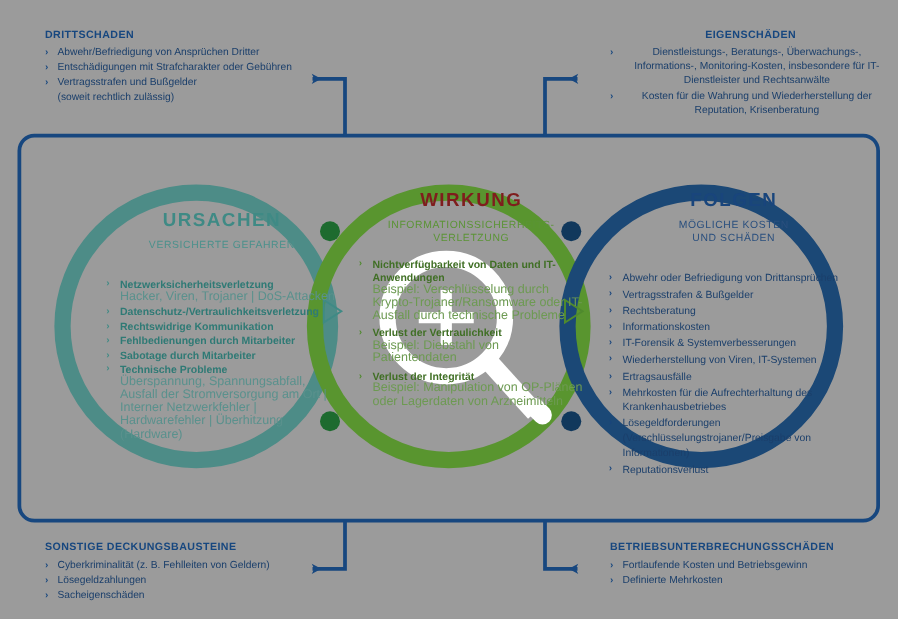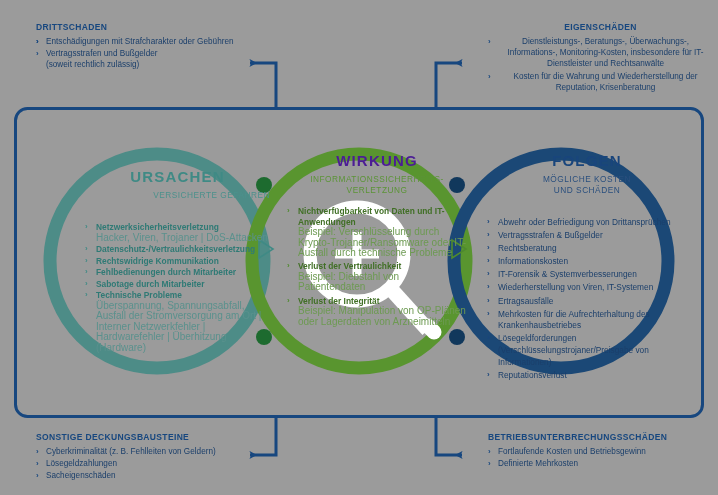--- a/index.html
+++ b/index.html
@@ -49,29 +49,29 @@
   }
   .col ul { list-style:none; margin:0; padding:0; }
   .col li { position:relative; padding-left:11px; margin-bottom:1px; }
   .col li .chev { position:absolute; left:0; top:0; font-size:8px; font-weight:bold; }
   .col li .lead { font-size:8.4px; font-weight:bold; line-height:10.6px; display:block; }
   .col li .sub  { font-size:10px; font-weight:normal; line-height:10.4px; display:block; }
 
   
   #col-ursachen { left:85px; top:152px; width:185px; color:#3f8a85; }
   #col-ursachen .h1 { color:#3f8a85;margin-top:16px; }
-  #col-ursachen .h2 { color:#4c918c;text-align:right; }
+  #col-ursachen .h2 { color:#4c918c; }
   #col-ursachen ul { margin-top:21px; }
   #col-ursachen .chev { color:#3f8a85; }
   #col-ursachen .lead { color:#2f7a75; }
   #col-ursachen .sub  { color:#5a918d; }
 
   
   #col-wirkung { left:287px; top:152px; width:180px; color:#4f8a2e; }
-  #col-wirkung .h1 { color:#4c1d95; }
+  #col-wirkung .h1 { color:#7f1d1d; }
   #col-wirkung .h2 { color:#5b9436; }
   #col-wirkung ul { margin-top:10px; }
   #col-wirkung .chev { color:#4f8a2e; }
   #col-wirkung .lead { color:#406f25; }
   #col-wirkung .sub  { color:#6d9a52; }
   #col-wirkung li { margin-bottom:3px; }
 
   
   #col-folgen { left:487px; top:152px; width:200px; color:#19457c; }
   #col-folgen .h1 { color:#19457c; }
@@ -122,21 +122,21 @@
       <circle cx="357" cy="254" r="47" fill="none" stroke="#ffffff" stroke-width="13"></circle>
       <path d="M390,288 L428,330" stroke="#ffffff" stroke-width="15" stroke-linecap="butt"></path>
       <path d="M428,326 L434,332" stroke="#ffffff" stroke-width="15" stroke-linecap="round"></path>
       <path d="M357,232 L357,276 M335,254 L379,254" stroke="#ffffff" stroke-width="9" stroke-linecap="butt"></path>
     </g>
   </svg>
 
   <div class="note" id="note-tl">
     <div class="n-title">DRITTSCHADEN</div>
     <ul>
-      <li><span class="chev">›</span></li>
+      <li><span class="chev">›</span><span>Abwehr/Befriedigung von Ansprüchen Dritter</span></li>
       <li><span class="chev">›</span><span>Entschädigungen mit Strafcharakter oder Gebühren</span></li>
       <li><span class="chev">›</span><span>Vertragsstrafen und Bußgelder</span><span class="sub">(soweit rechtlich zulässig)</span></li>
     </ul>
   </div>
 
   <div class="note" id="note-tr">
     <div class="n-title">EIGENSCHÄDEN</div>
     <ul>
       <li><span class="chev">›</span><span>Dienstleistungs-, Beratungs-, Überwachungs-, Informations-, Monitoring-Kosten, insbesondere für IT-Dienstleister und Rechtsanwälte</span></li>
       <li><span class="chev">›</span><span>Kosten für die Wahrung und Wiederherstellung der Reputation, Krisenberatung</span></li>

